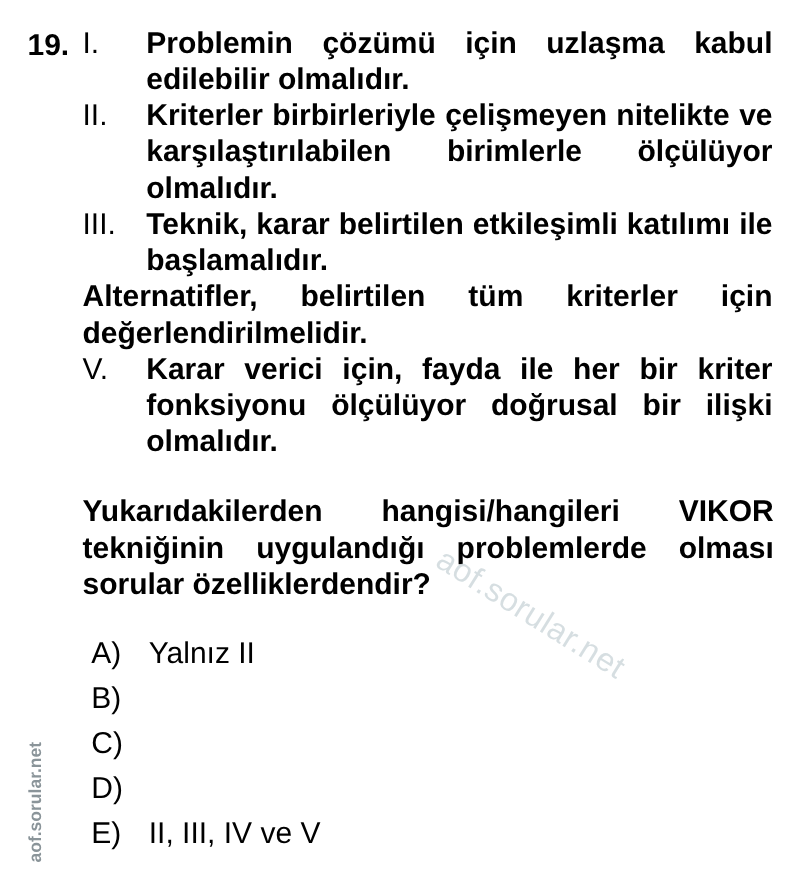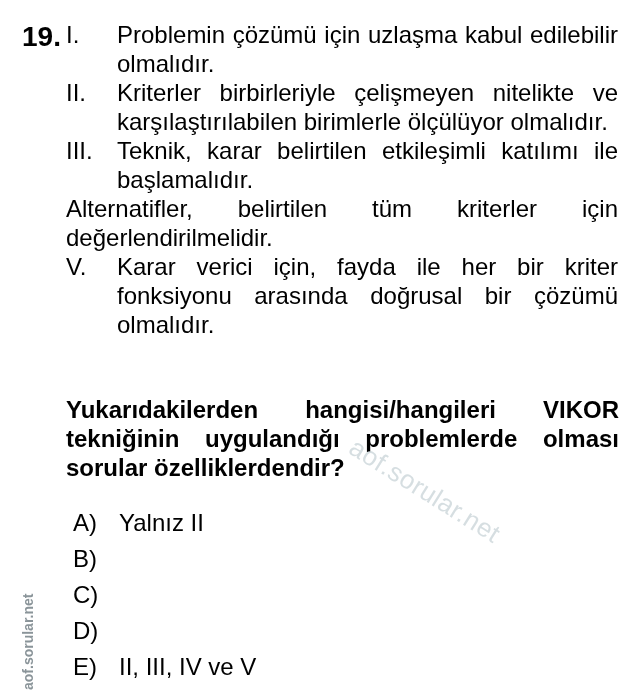--- a/index.html
+++ b/index.html
@@ -12,21 +12,21 @@
       height: 698px;
       position: relative;
       overflow: hidden;
       font-family: "Liberation Sans", sans-serif;
       color: #000000;
     }
     .qnum {
       position: absolute;
       left: 22px;
       top: 22px;
-      font-size: 28px;
+      font-size: 24px;
       font-weight: bold;
       line-height: 29px;
     }
     .statements {
       position: absolute;
       left: 66px;
       top: 20px;
       width: 552px;
     }
     .stmt {
@@ -35,20 +35,21 @@
       line-height: 29px;
     }
     .stmt-num {
       width: 51px;
       flex: 0 0 51px;
     }
     .stmt-text {
       flex: 1;
       text-align: justify;
       text-align-last: left;
+      font-weight: bold;
     }
     .question {
       position: absolute;
       left: 66px;
       top: 395px;
       width: 553px;
       font-size: 24px;
       font-weight: bold;
       line-height: 29px;
       text-align: justify;
@@ -108,21 +109,21 @@
   </div>
   <div class="stmt">
     <span class="stmt-num">III.</span>
     <span class="stmt-text">Teknik, karar belirtilen etkileşimli katılımı ile başlamalıdır.</span>
   </div>
   <div class="stmt">
     <span class="stmt-text">Alternatifler, belirtilen tüm kriterler için değerlendirilmelidir.</span>
   </div>
   <div class="stmt">
     <span class="stmt-num">V.</span>
-    <span class="stmt-text">Karar verici için, fayda ile her bir kriter fonksiyonu arasında doğrusal bir çözümü olmalıdır.</span>
+    <span class="stmt-text">Karar verici için, fayda ile her bir kriter fonksiyonu ölçülüyor doğrusal bir ilişki olmalıdır.</span>
   </div>
 </div>
 
 <div class="question">Yukarıdakilerden hangisi/hangileri VIKOR tekniğinin uygulandığı problemlerde olması sorular özelliklerdendir?</div>
 
 <div class="options">
   <div class="opt">
     <span class="opt-letter">A)</span>
     <span class="opt-text">Yalnız II</span>
   </div>

